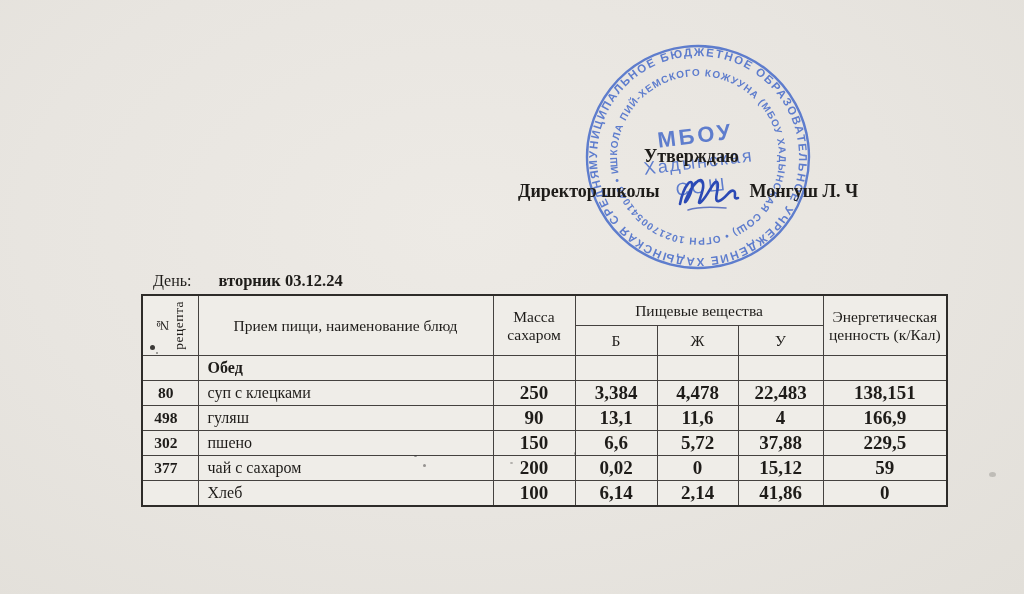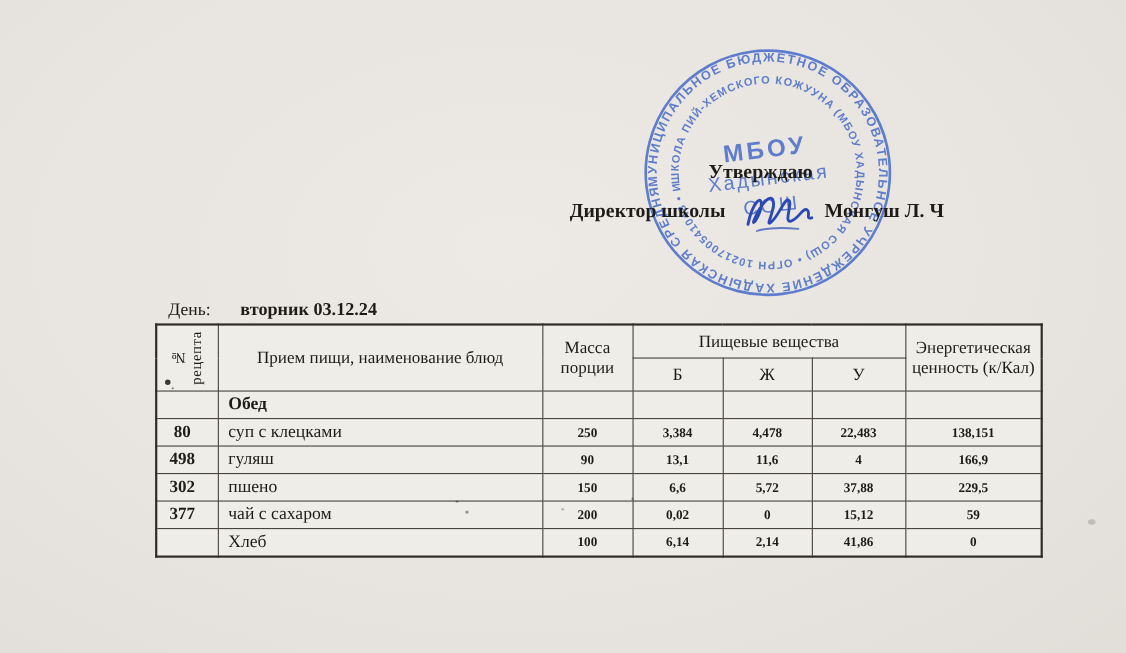--- a/index.html
+++ b/index.html
@@ -34,21 +34,21 @@
   .menu thead th{font-weight:normal;font-size:15.5px;line-height:1.15;}
   .menu thead tr.h1 th{height:29px;}
   .menu thead tr.h2 th{height:29px;}
   .menu tbody tr{height:25px;}
   .th-energy{font-size:14.5px;}
   .vtext{writing-mode:vertical-rl;transform:rotate(180deg);
          font-size:13.5px;line-height:1.15;margin:0 auto;letter-spacing:.5px;}
   .vtext span{display:block;}
   td.c-no{text-align:center;padding-right:9px;font-weight:600;font-size:15.5px;}
   td.c-name{text-align:left;padding-left:9px;font-size:16px;}
-  td.c-num{font-weight:600;font-size:12px;}
+  td.c-num{font-weight:600;font-size:19px;}
   tr.section td.c-name{font-weight:bold;}
   
   .speck{position:absolute;border-radius:50%;background:#3b3a38;}
   .s1{left:150px;top:345px;width:5px;height:5px;}
   .s2{left:156px;top:352px;width:2px;height:2px;opacity:.6;}
   .s3{left:414px;top:455px;width:3px;height:2px;opacity:.55;}
   .s4{left:423px;top:464px;width:3px;height:3px;opacity:.5;}
   .s5{left:574px;top:452px;width:2px;height:3px;opacity:.45;}
   .s6{left:989px;top:472px;width:7px;height:5px;opacity:.22;}
   .s7{left:510px;top:462px;width:3px;height:2px;opacity:.35;}
@@ -104,21 +104,21 @@
     </colgroup>
     <thead>
       <tr class="h1">
         <th rowspan="2">
           <div class="vtext">
             <span>№</span>
             <span>рецепта</span>
           </div>
         </th>
         <th rowspan="2">Прием пищи, наименование блюд</th>
-        <th rowspan="2">Масса порции</th>
+        <th rowspan="2">Масса сахаром</th>
         <th colspan="3">Пищевые вещества</th>
         <th rowspan="2" class="th-energy">Энергетическая ценность (к/Кал)</th>
       </tr>
       <tr class="h2">
         <th>Б</th>
         <th>Ж</th>
         <th>У</th>
       </tr>
     </thead>
     <tbody>

